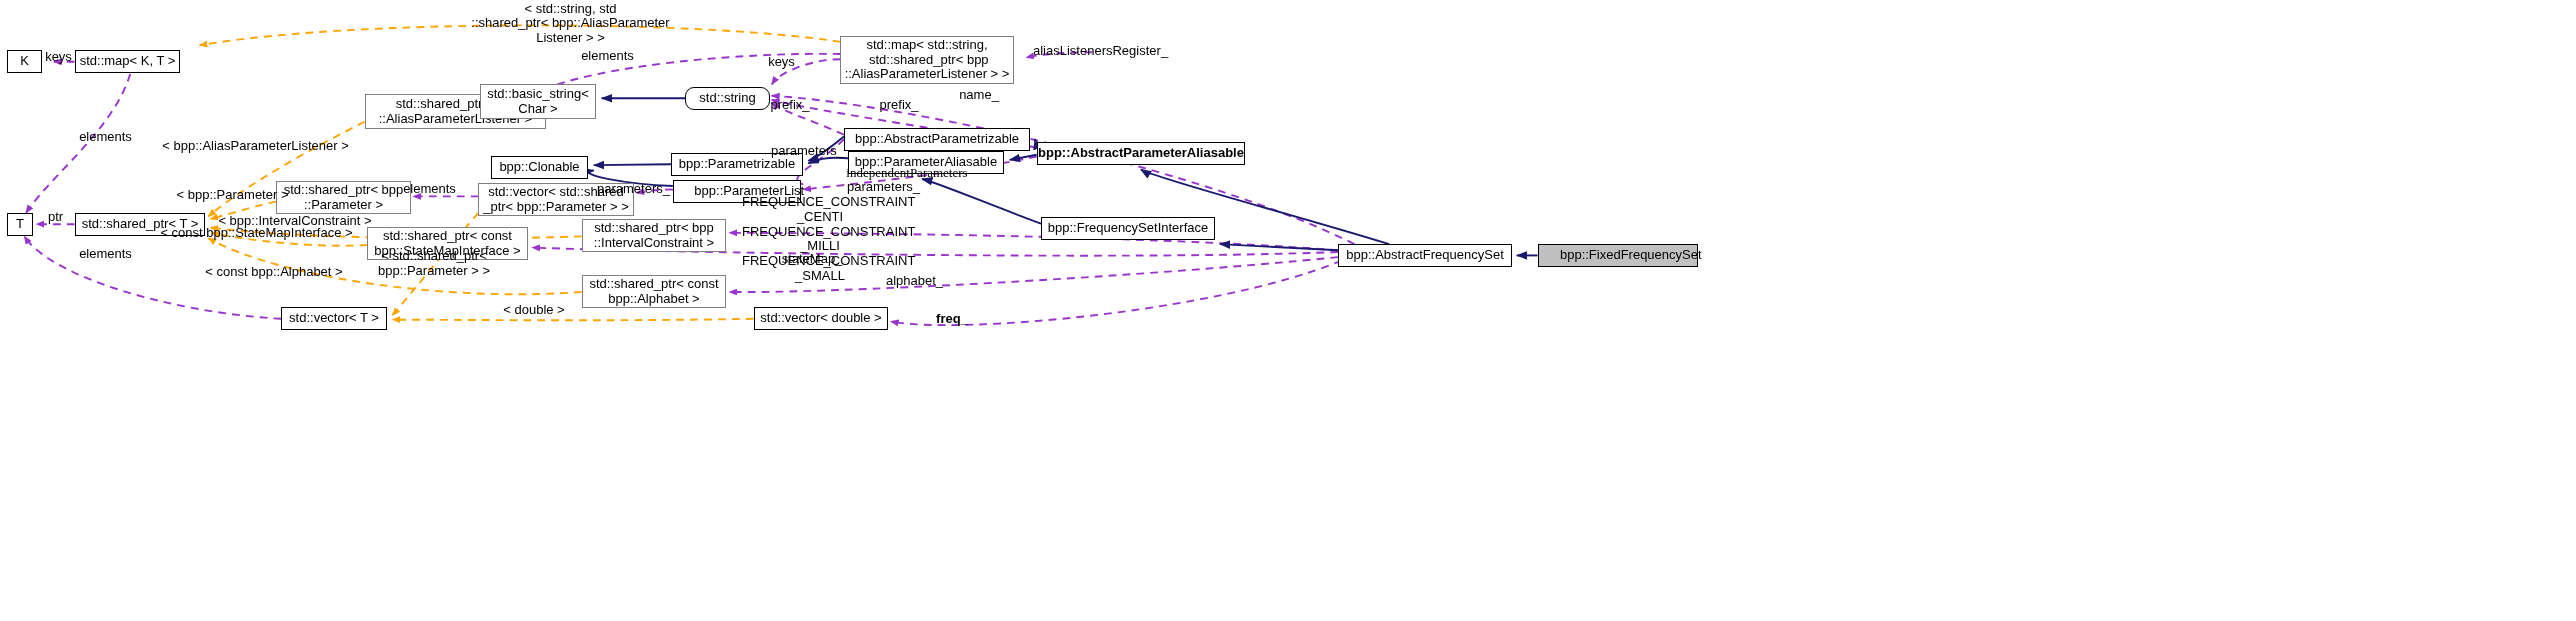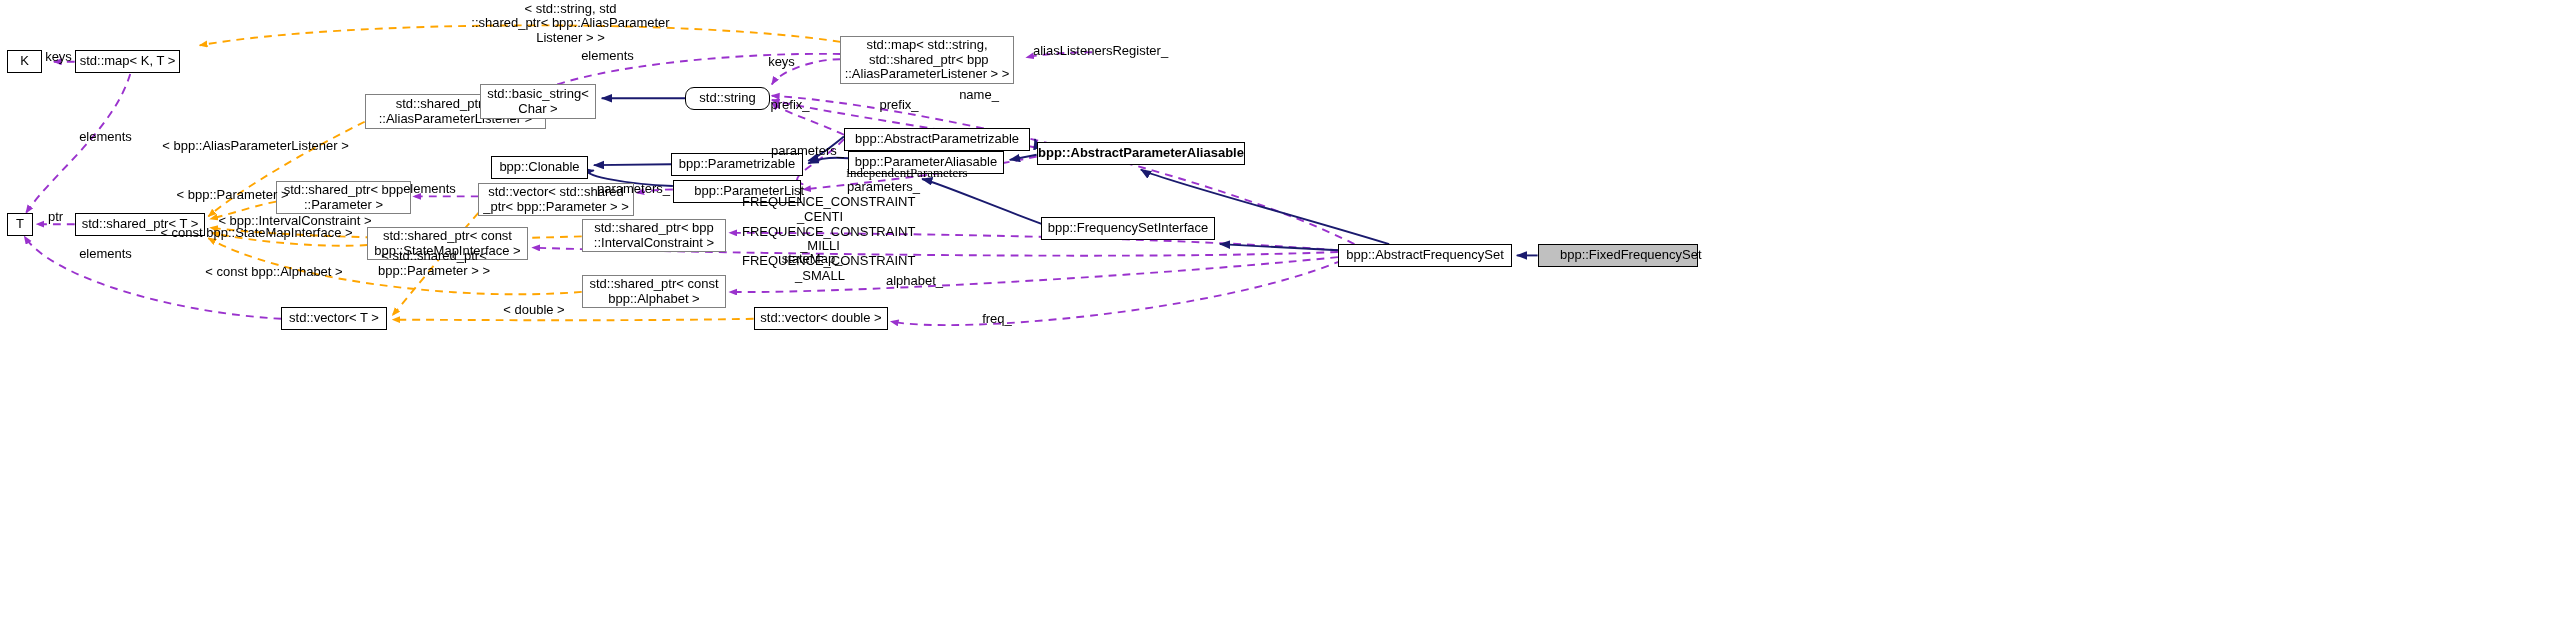--- a/index.html
+++ b/index.html
@@ -231,15 +231,15 @@
   <div class="edgelabel" style="left:773px; top:252px; width:78px;"><span>stateMap_</span></div>
 
   <div class="edgelabel" style="left:71px;  top:247px; width:69px;"><span>elements</span></div>
 
   <div class="edgelabel" style="left:196px; top:265px; width:156px;"><span>&lt; const bpp::Alphabet &gt;</span></div>
 
   <div class="edgelabel" style="left:880px; top:274px; width:69px;"><span>alphabet_</span></div>
 
   <div class="edgelabel" style="left:495px; top:303px; width:78px;"><span>&lt; double &gt;</span></div>
 
-  <div class="edgelabel" style="left:971px; top:312px; width:52px;"><span>freq_</span></div>
+  <div class="edgelabel" style="left:926px; top:312px; width:52px;font-weight:bold;"><span>freq_</span></div>
 </div>
 
 
 </body></html>

